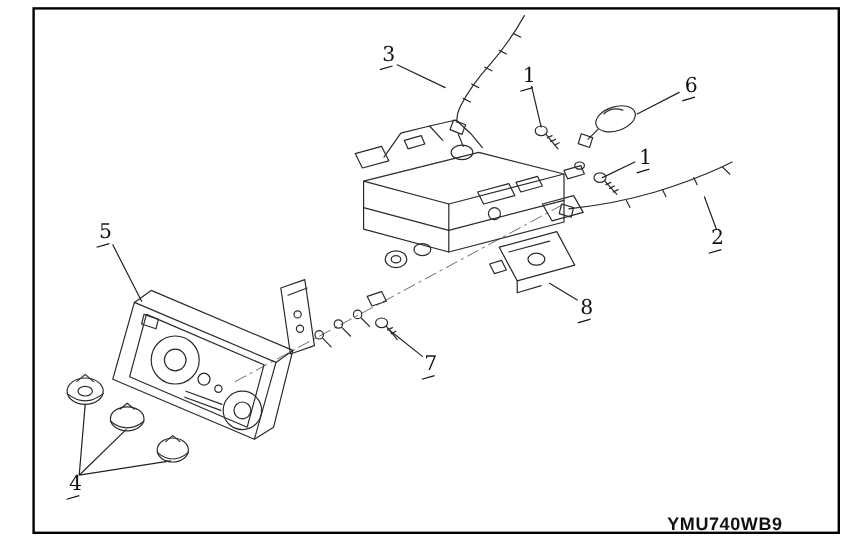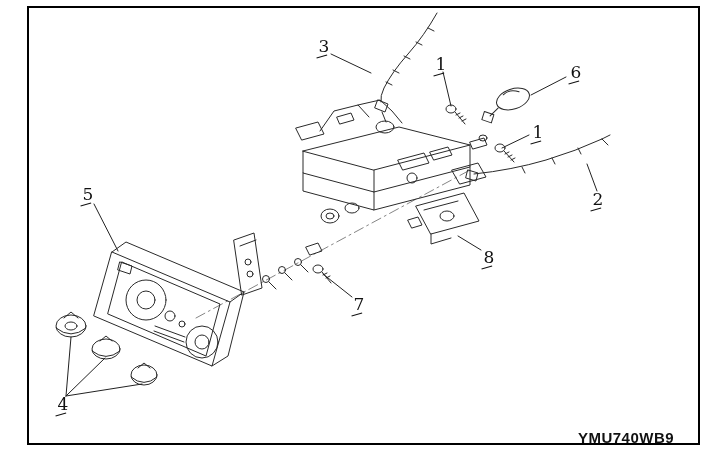--- a/index.html
+++ b/index.html
@@ -34,21 +34,21 @@
   .c2{left:576px;top:72px;}
   .c3{left:538px;top:132px;}
   .c4{left:598px;top:199px;}
   .c5{left:88px;top:194px;}
   .c6{left:489px;top:257px;}
   .c7{left:359px;top:304px;}
   .c8{left:63px;top:404px;}
   .figure-code{
     position:absolute;
     left:556px;top:429px;width:140px;
-    text-align:center;
+    text-align:left;
     font-family:"Liberation Sans", sans-serif;
     font-weight:bold;
     font-size:15px;
     letter-spacing:.5px;
     color:#111;
   }
 </style>
 </head>
 <body>
 

